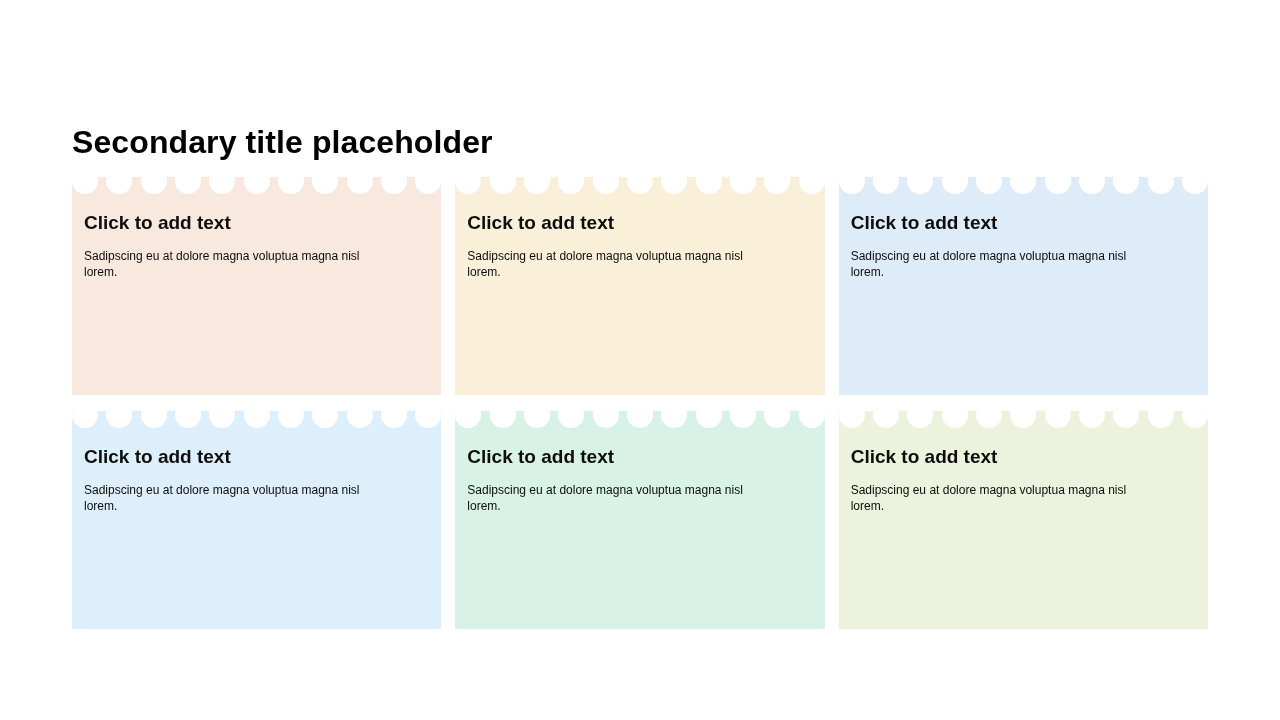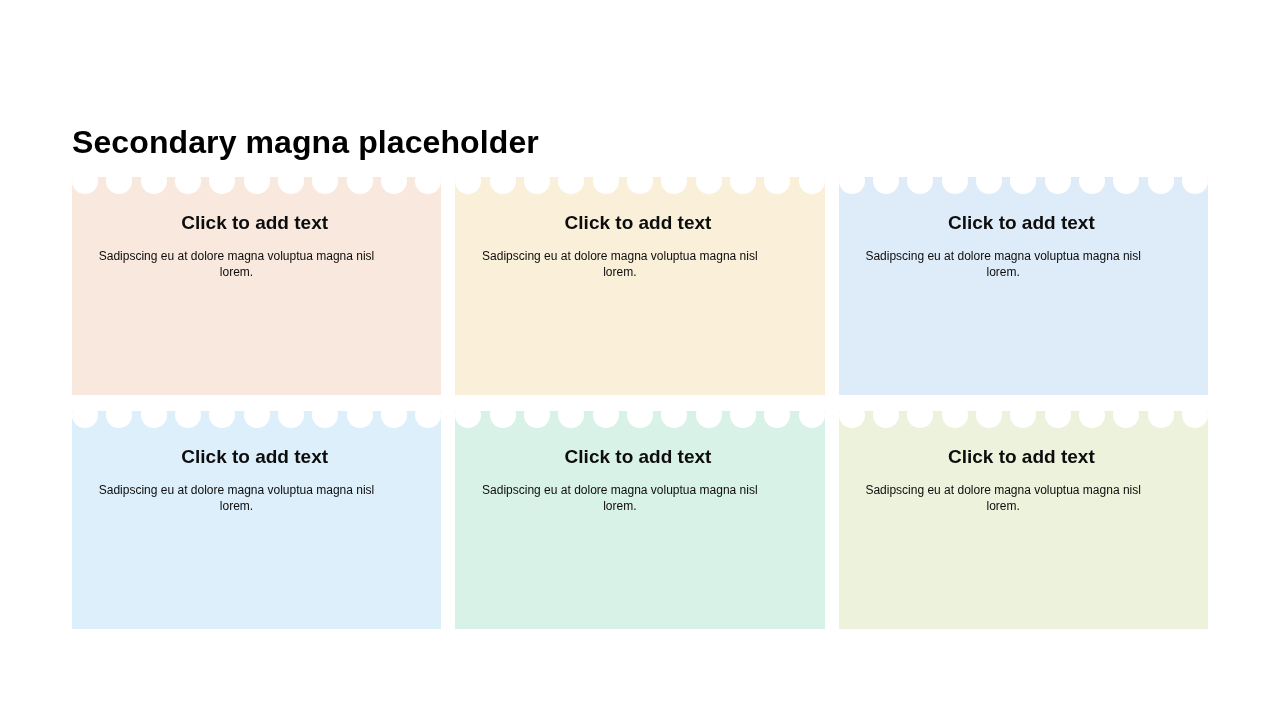--- a/index.html
+++ b/index.html
@@ -38,23 +38,22 @@
     width: 1136px;
     display: grid;
     grid-template-columns: repeat(3, 1fr);
     grid-template-rows: 218px 218px;
     column-gap: 14px;
     row-gap: 16px;
   }
   .card {
     position: relative;
     box-sizing: border-box;
-    padding: 34px 26px 16px 22px;
+    padding: 34px 26px 16px 12px;
     overflow: hidden;
-    text-align: center;
   }
   
   .scallop {
     position: absolute;
     left: 0;
     top: 0;
     width: 100%;
     height: 18px;
     pointer-events: none;
   }
@@ -86,21 +85,21 @@
     margin: 0;
     color: #0d0d0d;
     max-width: 285px;
   }
 </style>
 </head>
 <body style="background-color: rgb(255, 255, 255);">
 
 <div class="slide">
 
-  <h1 class="title">Secondary magna placeholder</h1>
+  <h1 class="title">Secondary title placeholder</h1>
 
   <div class="grid">
 
     <div class="card" style="background-color: rgb(248, 232, 221);">
       <div class="scallop">
         <div class="scallop-row">
           <span class="scallop-dot"></span>
             <span class="scallop-dot"></span>
             <span class="scallop-dot"></span>
           <span class="scallop-dot"></span>

